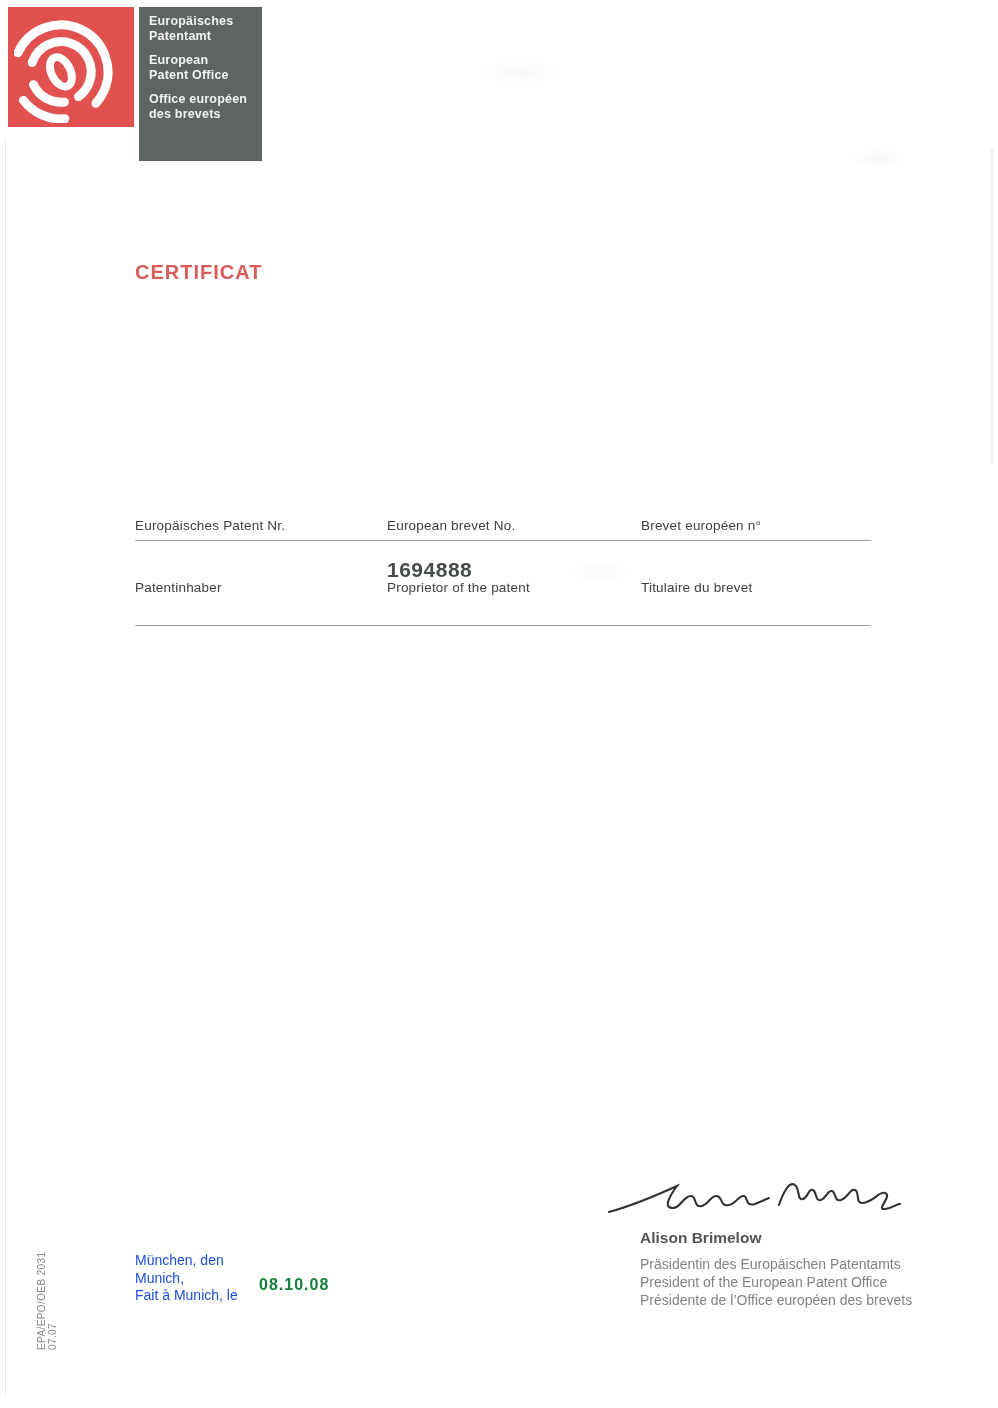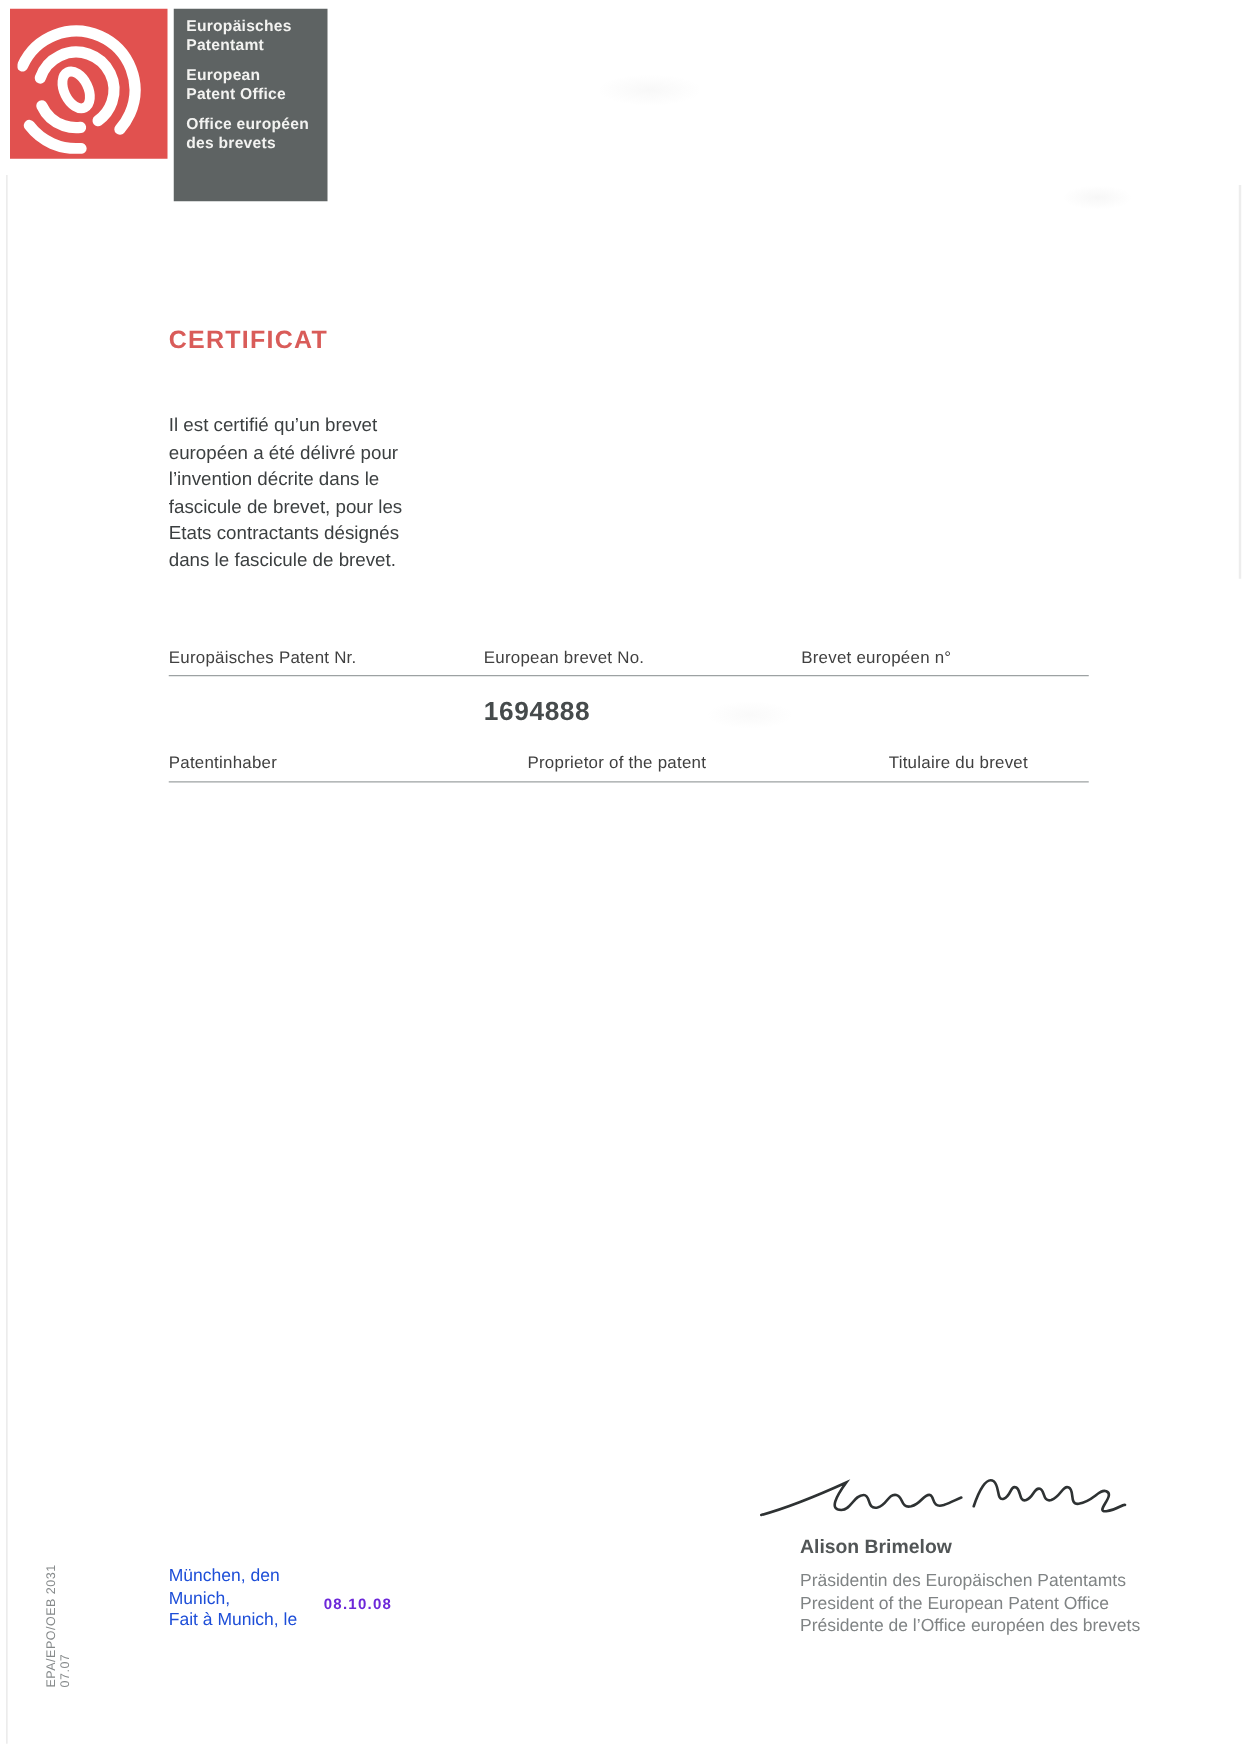--- a/index.html
+++ b/index.html
@@ -30,38 +30,38 @@
   }
   .logo-name{white-space:pre-line;margin-bottom:9px;}
 
   
   .grid{position:absolute;left:135px;width:736px;display:grid;grid-template-columns:252px 254px 230px;}
   #headings{top:261px;}
   .heading{font-size:20px;font-weight:bold;color:#d95c59;letter-spacing:1px;}
   #paras{top:330px;}
   .para{font-size:15px;line-height:21.5px;color:#3b3f40;white-space:pre-line;margin:0;}
   #labels1{top:518px;}
-  #labels2{top:602px;gap:35px;}
+  #labels2{top:580px;}
   .field-label{font-size:13.5px;color:#404040;letter-spacing:0.2px;}
   .rule{position:absolute;left:135px;width:736px;height:0;border-top:1.5px solid #9da2a3;}
   #rule1{top:540px;}
   #rule2{top:625px;}
   #patent-number{
     position:absolute;left:387px;top:558px;
     font-size:21px;font-weight:bold;color:#464b4c;letter-spacing:0.5px;
   }
 
   
   #signature-svg{position:absolute;left:603px;top:1163px;}
   #sig-name{position:absolute;left:640px;top:1229px;font-size:15.5px;font-weight:bold;color:#515556;}
   #sig-titles{position:absolute;left:640px;top:1255px;font-size:14px;line-height:18px;color:#7f8384;}
 
   
   #place{position:absolute;left:135px;top:1252px;font-size:14px;line-height:17.5px;color:#1d4ed8;white-space:pre-line;}
-  #date{position:absolute;left:259px;top:1276px;font-size:12px;font-weight:bold;color:#6d28d9;letter-spacing:1px;}
+  #date{position:absolute;left:259px;top:1276px;font-size:16px;font-weight:bold;color:#15803d;letter-spacing:1px;}
   #form-code{
     position:absolute;left:36px;top:1228px;height:122px;
     writing-mode:vertical-rl;transform:rotate(180deg);
     font-size:10px;letter-spacing:0.4px;color:#85898a;
   }
 </style>
 </head>
 <body>
 
 <div class="scan-noise"></div>
@@ -84,26 +84,20 @@
 Patent Office</div>
   <div class="logo-name">Office européen
 des brevets</div>
 </div>
 
 <div class="grid" id="headings">
   <div class="heading">CERTIFICAT</div>
 </div>
 
 <div class="grid" id="paras">
-  <p class="para">Il est certifié qu’un brevet
-européen a été délivré pour
-l’invention décrite dans le
-fascicule de brevet, pour les
-Etats contractants désignés
-dans le fascicule de brevet.</p>
 </div>
 
 <div class="grid" id="labels1">
   <div class="field-label">Europäisches Patent Nr.</div>
   <div class="field-label">European brevet No.</div>
   <div class="field-label">Brevet européen n°</div>
 </div>
 <div class="rule" id="rule1"></div>
 
 <div id="patent-number">1694888</div>

